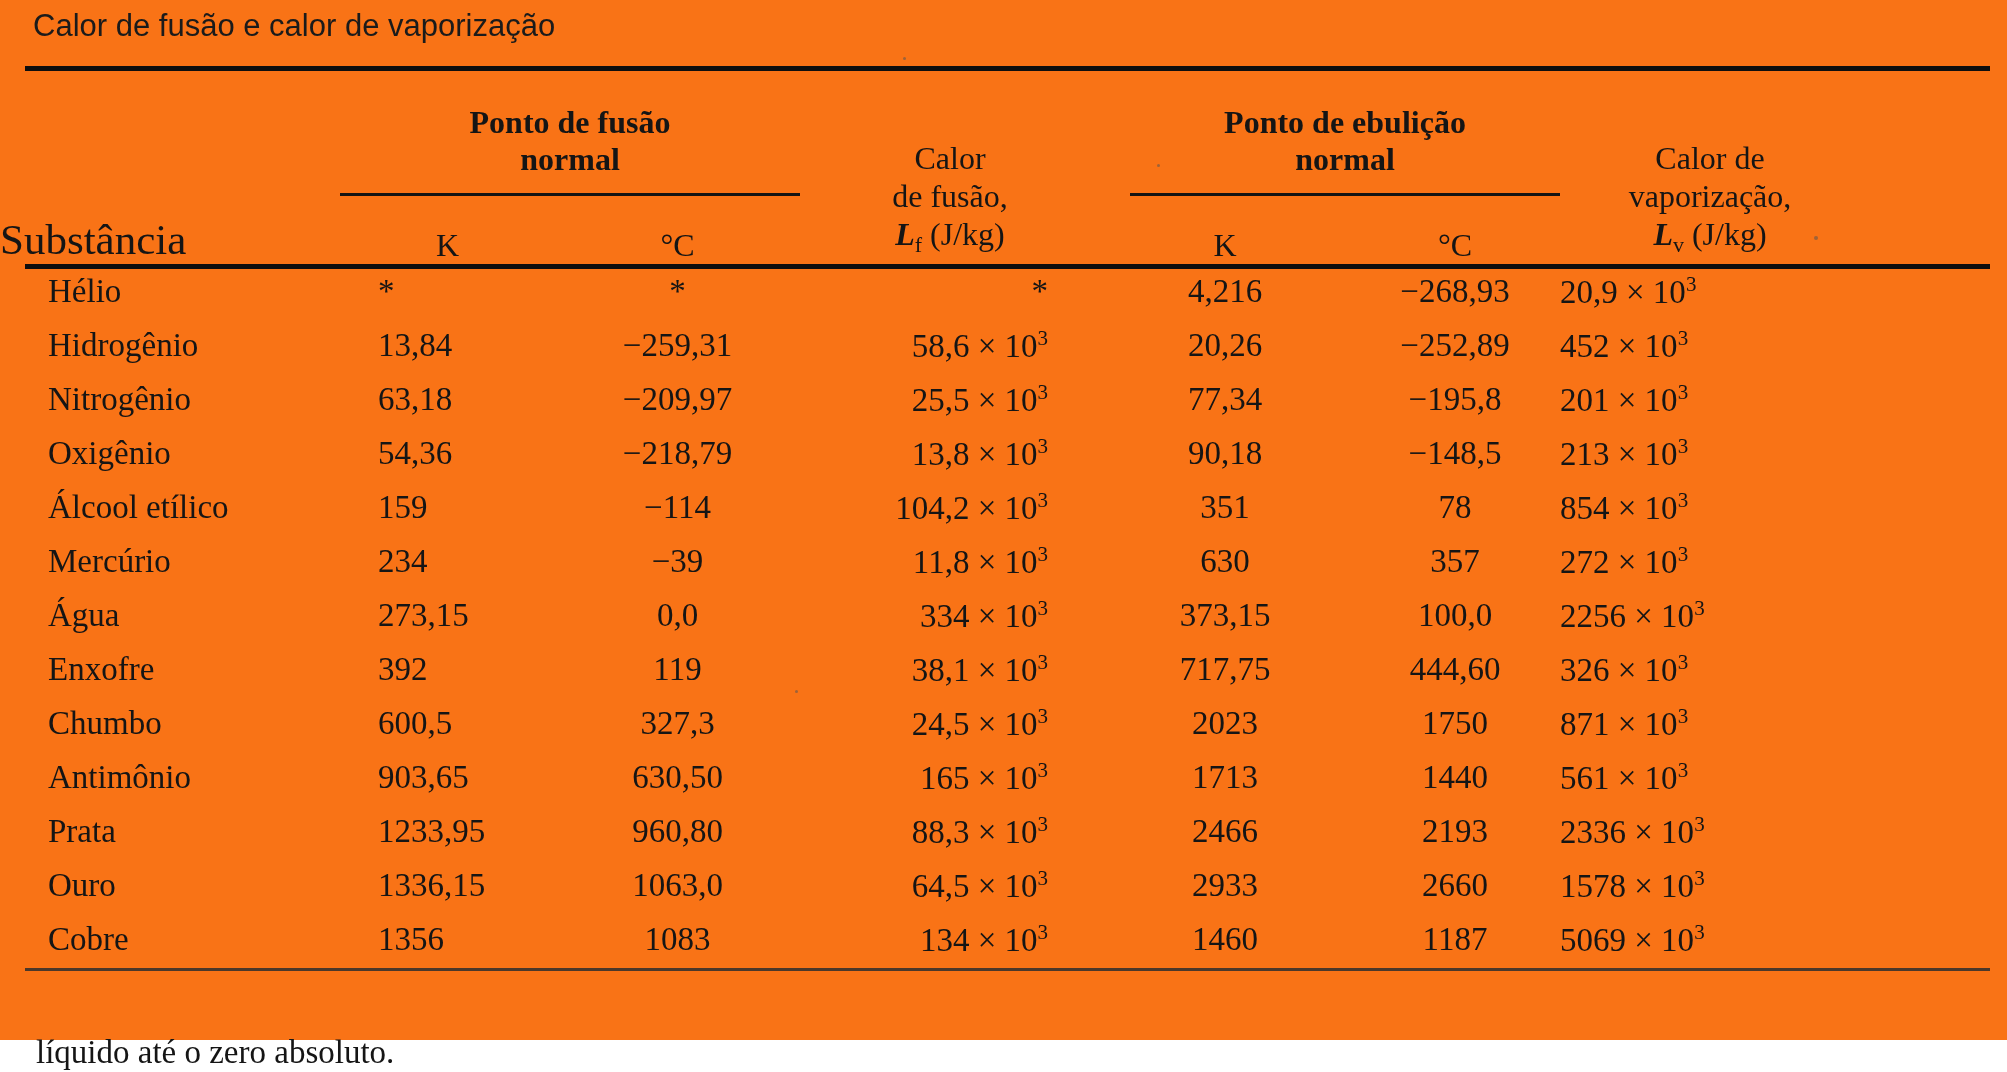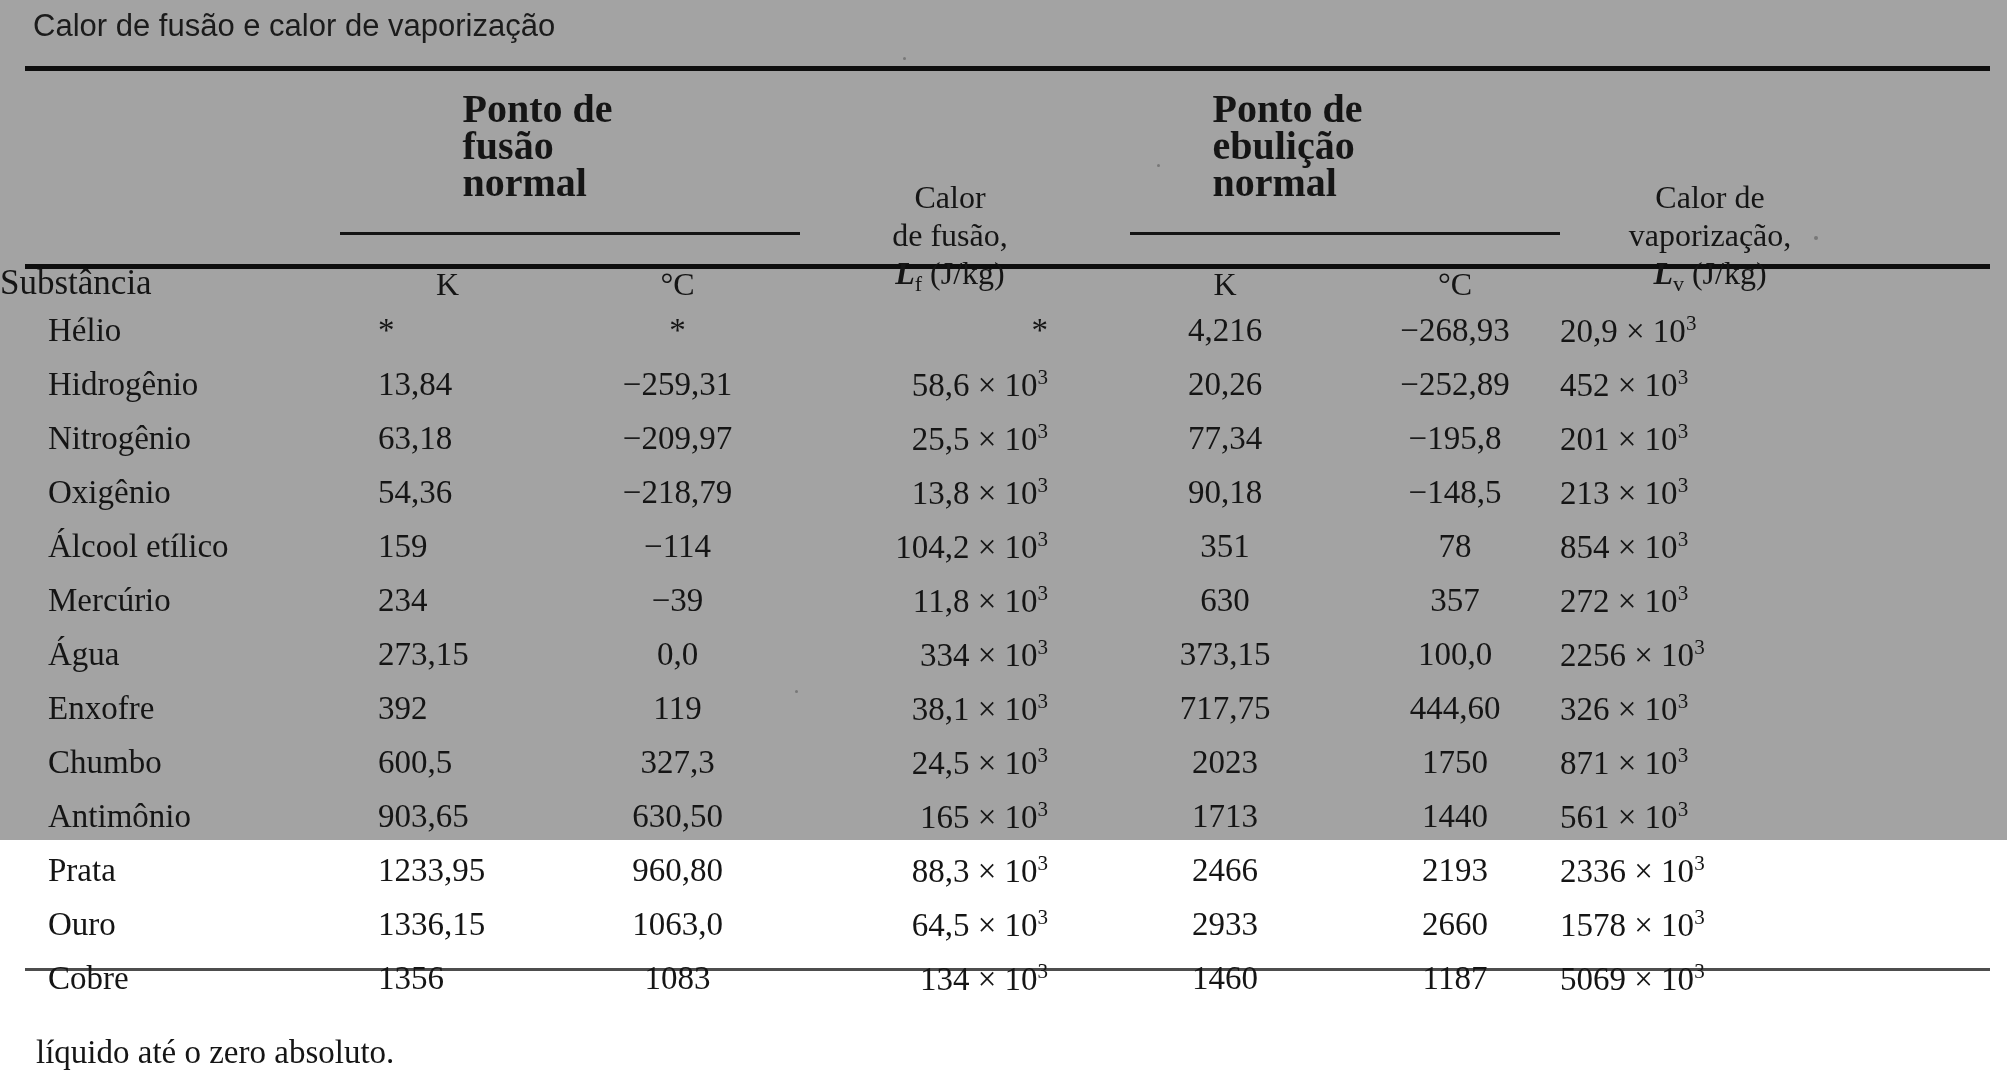--- a/index.html
+++ b/index.html
@@ -1,36 +1,36 @@
 <!DOCTYPE html>
 <html><head>
 <meta charset="utf-8">
 <style>
   html,body{margin:0;padding:0;}
   body{width:2007px;height:1072px;overflow:hidden;background:#ffffff;}
-  .page{position:relative;width:2007px;height:840px;background:#a3a3a3;
+  .page{position:relative;width:2007px;height:1040px;background:#f97316;
         font-family:"Liberation Serif","DejaVu Serif",serif;color:#151515;}
   .doc-title{position:absolute;top:8px;left:33px;
         font-family:"Liberation Sans","DejaVu Sans",sans-serif;
         font-size:31px;font-weight:400;color:#1b1b1b;letter-spacing:0px;}
   .rule{position:absolute;left:25px;width:1965px;background:#0e0e0e;}
   .rule-top{top:66px;height:5px;}
   .rule-mid{top:264px;height:5px;}
   .rule-bottom{top:968px;height:3px;background:#2e2e2e;opacity:.85;}
   table.t{position:absolute;top:74px;left:0;width:2007px;
         border-collapse:collapse;table-layout:fixed;}
   table.t th,table.t td{padding:0;margin:0;font-weight:normal;}
   thead tr.h1{height:122px;}
   thead tr.h2{height:68px;}
   th.sub-head{vertical-align:bottom;text-align:left;padding:0 0 16px 38px;
-        font-size:35px;font-weight:bold;}
+        font-size:43px;font-weight:bold;}
   th.group{vertical-align:bottom;}
   .group-inner{border-bottom:3px solid #141414;padding-bottom:15px;}
   .group-inner.shift{margin-left:30px;}
-  .group-text{margin:16px auto;text-align:left;font-size:40px;font-weight:bold;
+  .group-text{margin:0 auto;text-align:center;font-size:32px;font-weight:bold;
         line-height:37px;}
   .group-text.w1{width:215px;}
   .group-text.w2{width:265px;}
   th.heat{vertical-align:bottom;text-align:center;font-size:32px;font-weight:bold;
         line-height:38px;padding-bottom:14px;}
   th.heat-lf{padding-left:100px;}
   th.heat-lv{padding-left:80px;}
   th.unit-head{vertical-align:bottom;text-align:center;font-size:32px;
         font-weight:bold;padding-bottom:14px;}
   .sym{font-style:italic;font-weight:bold;}

